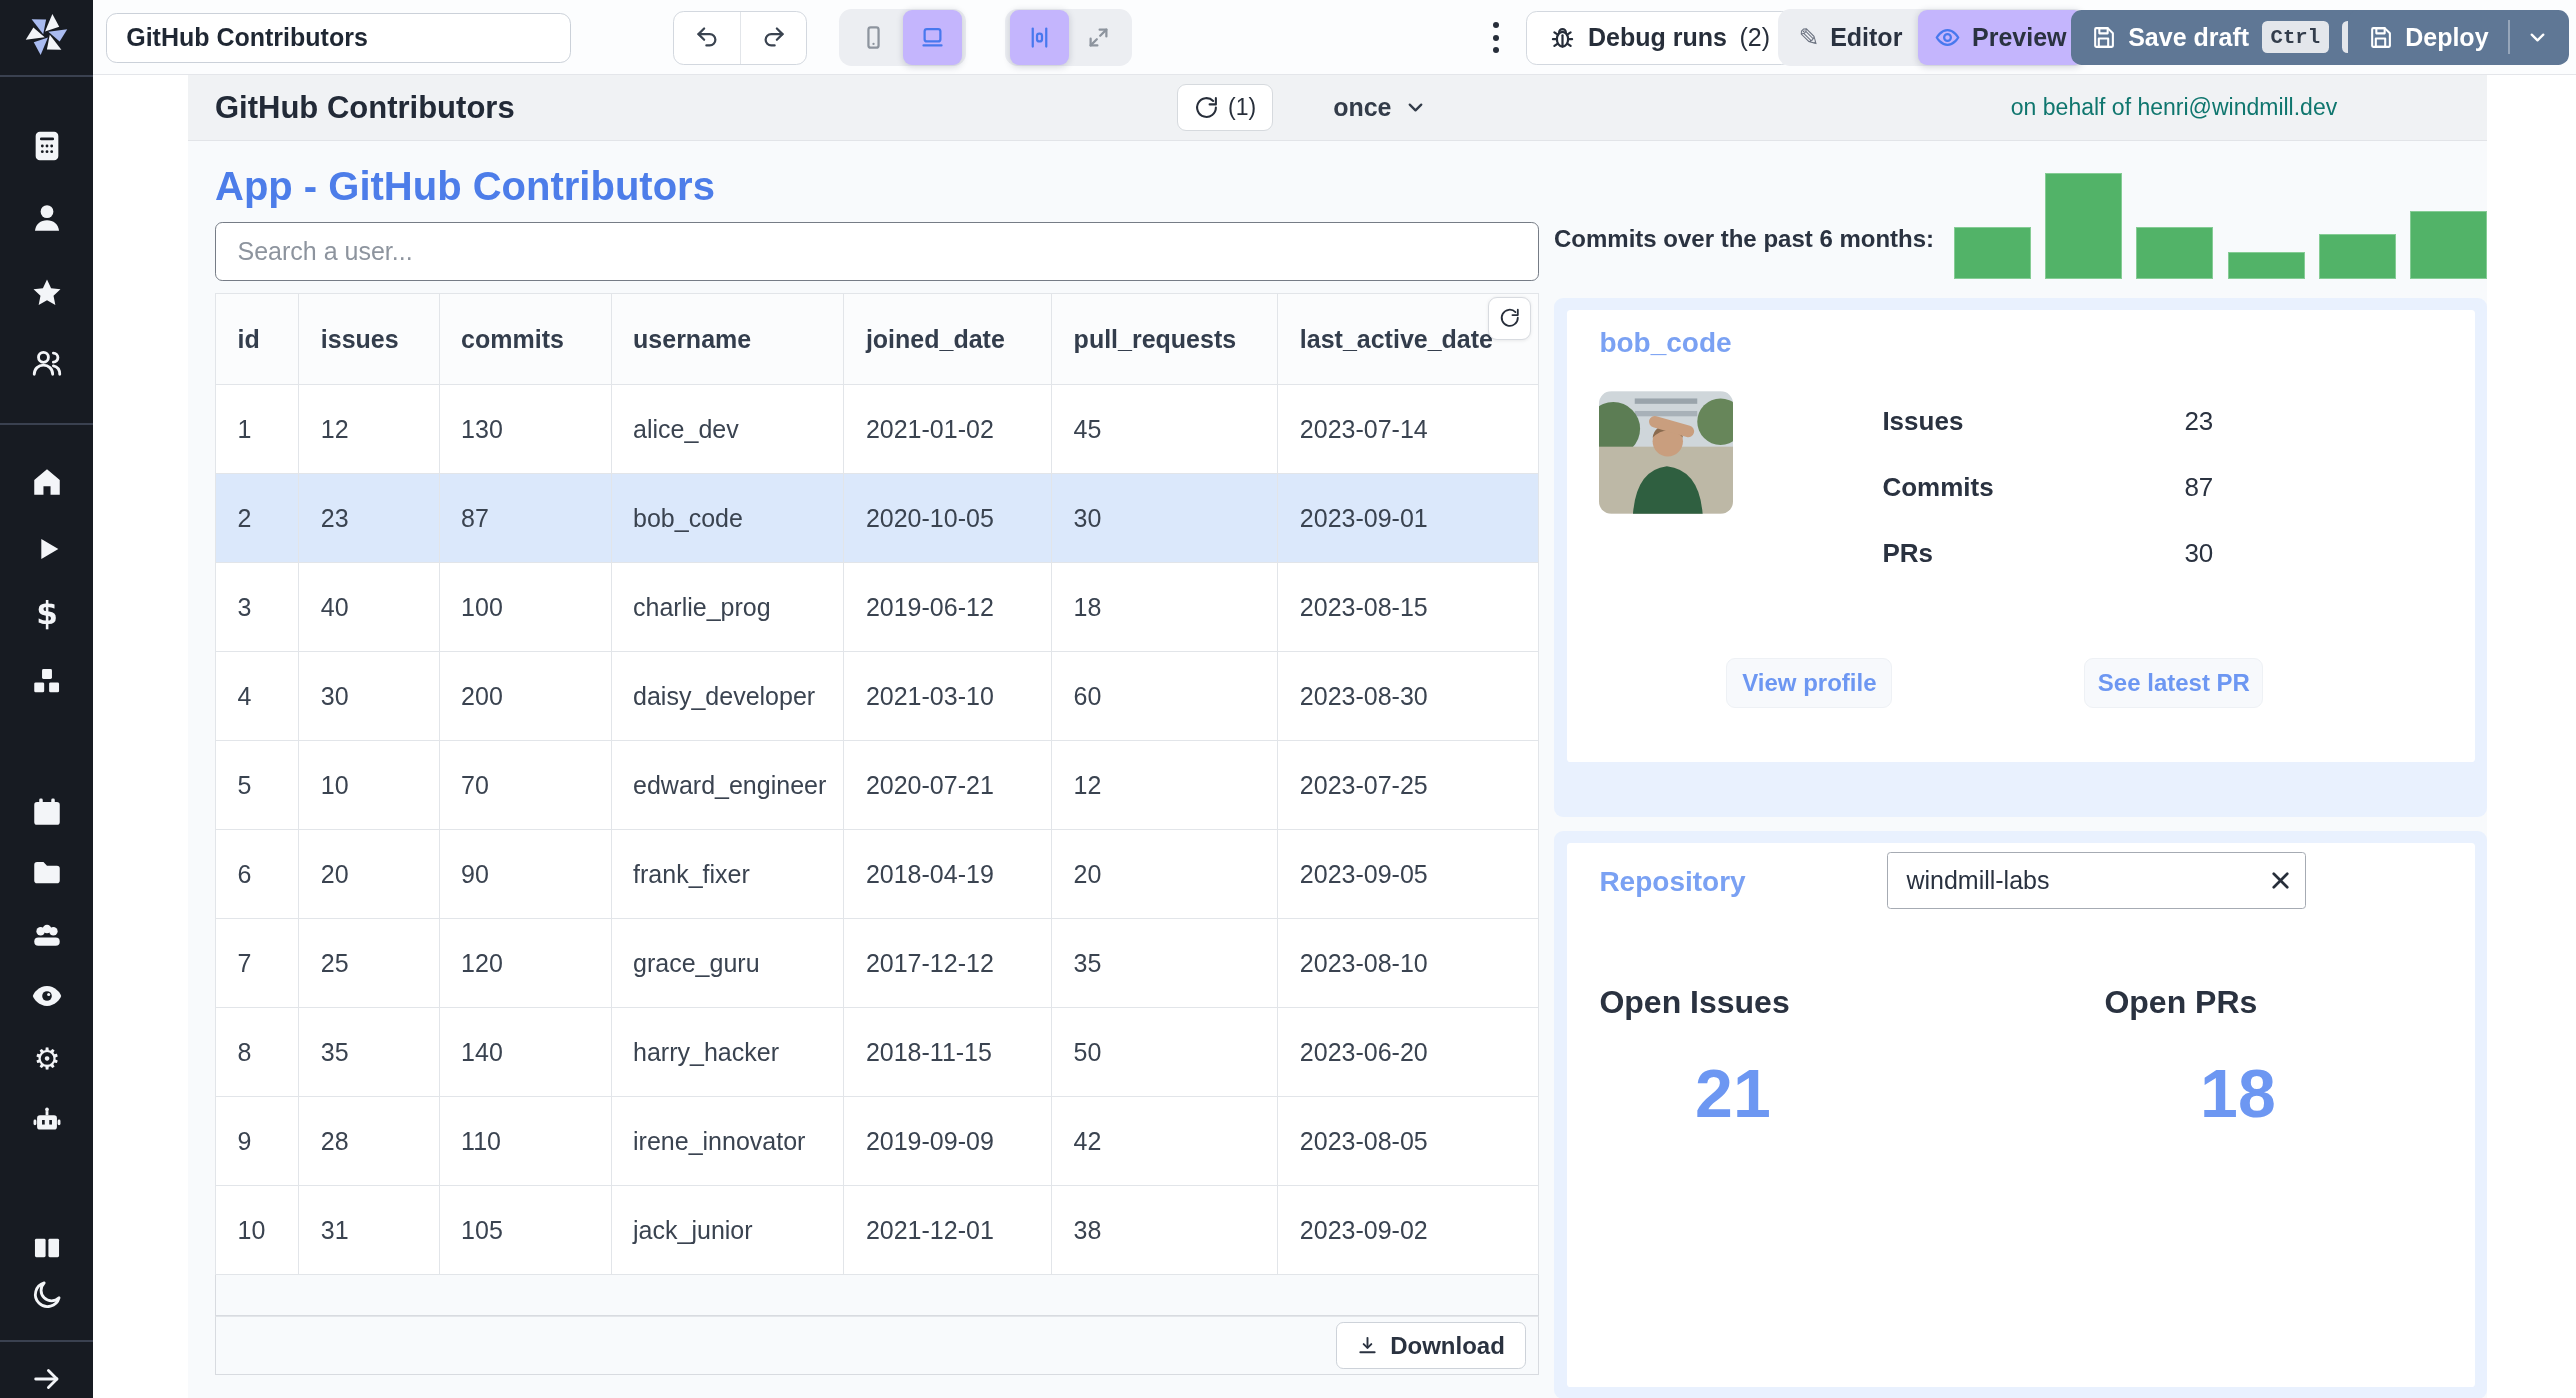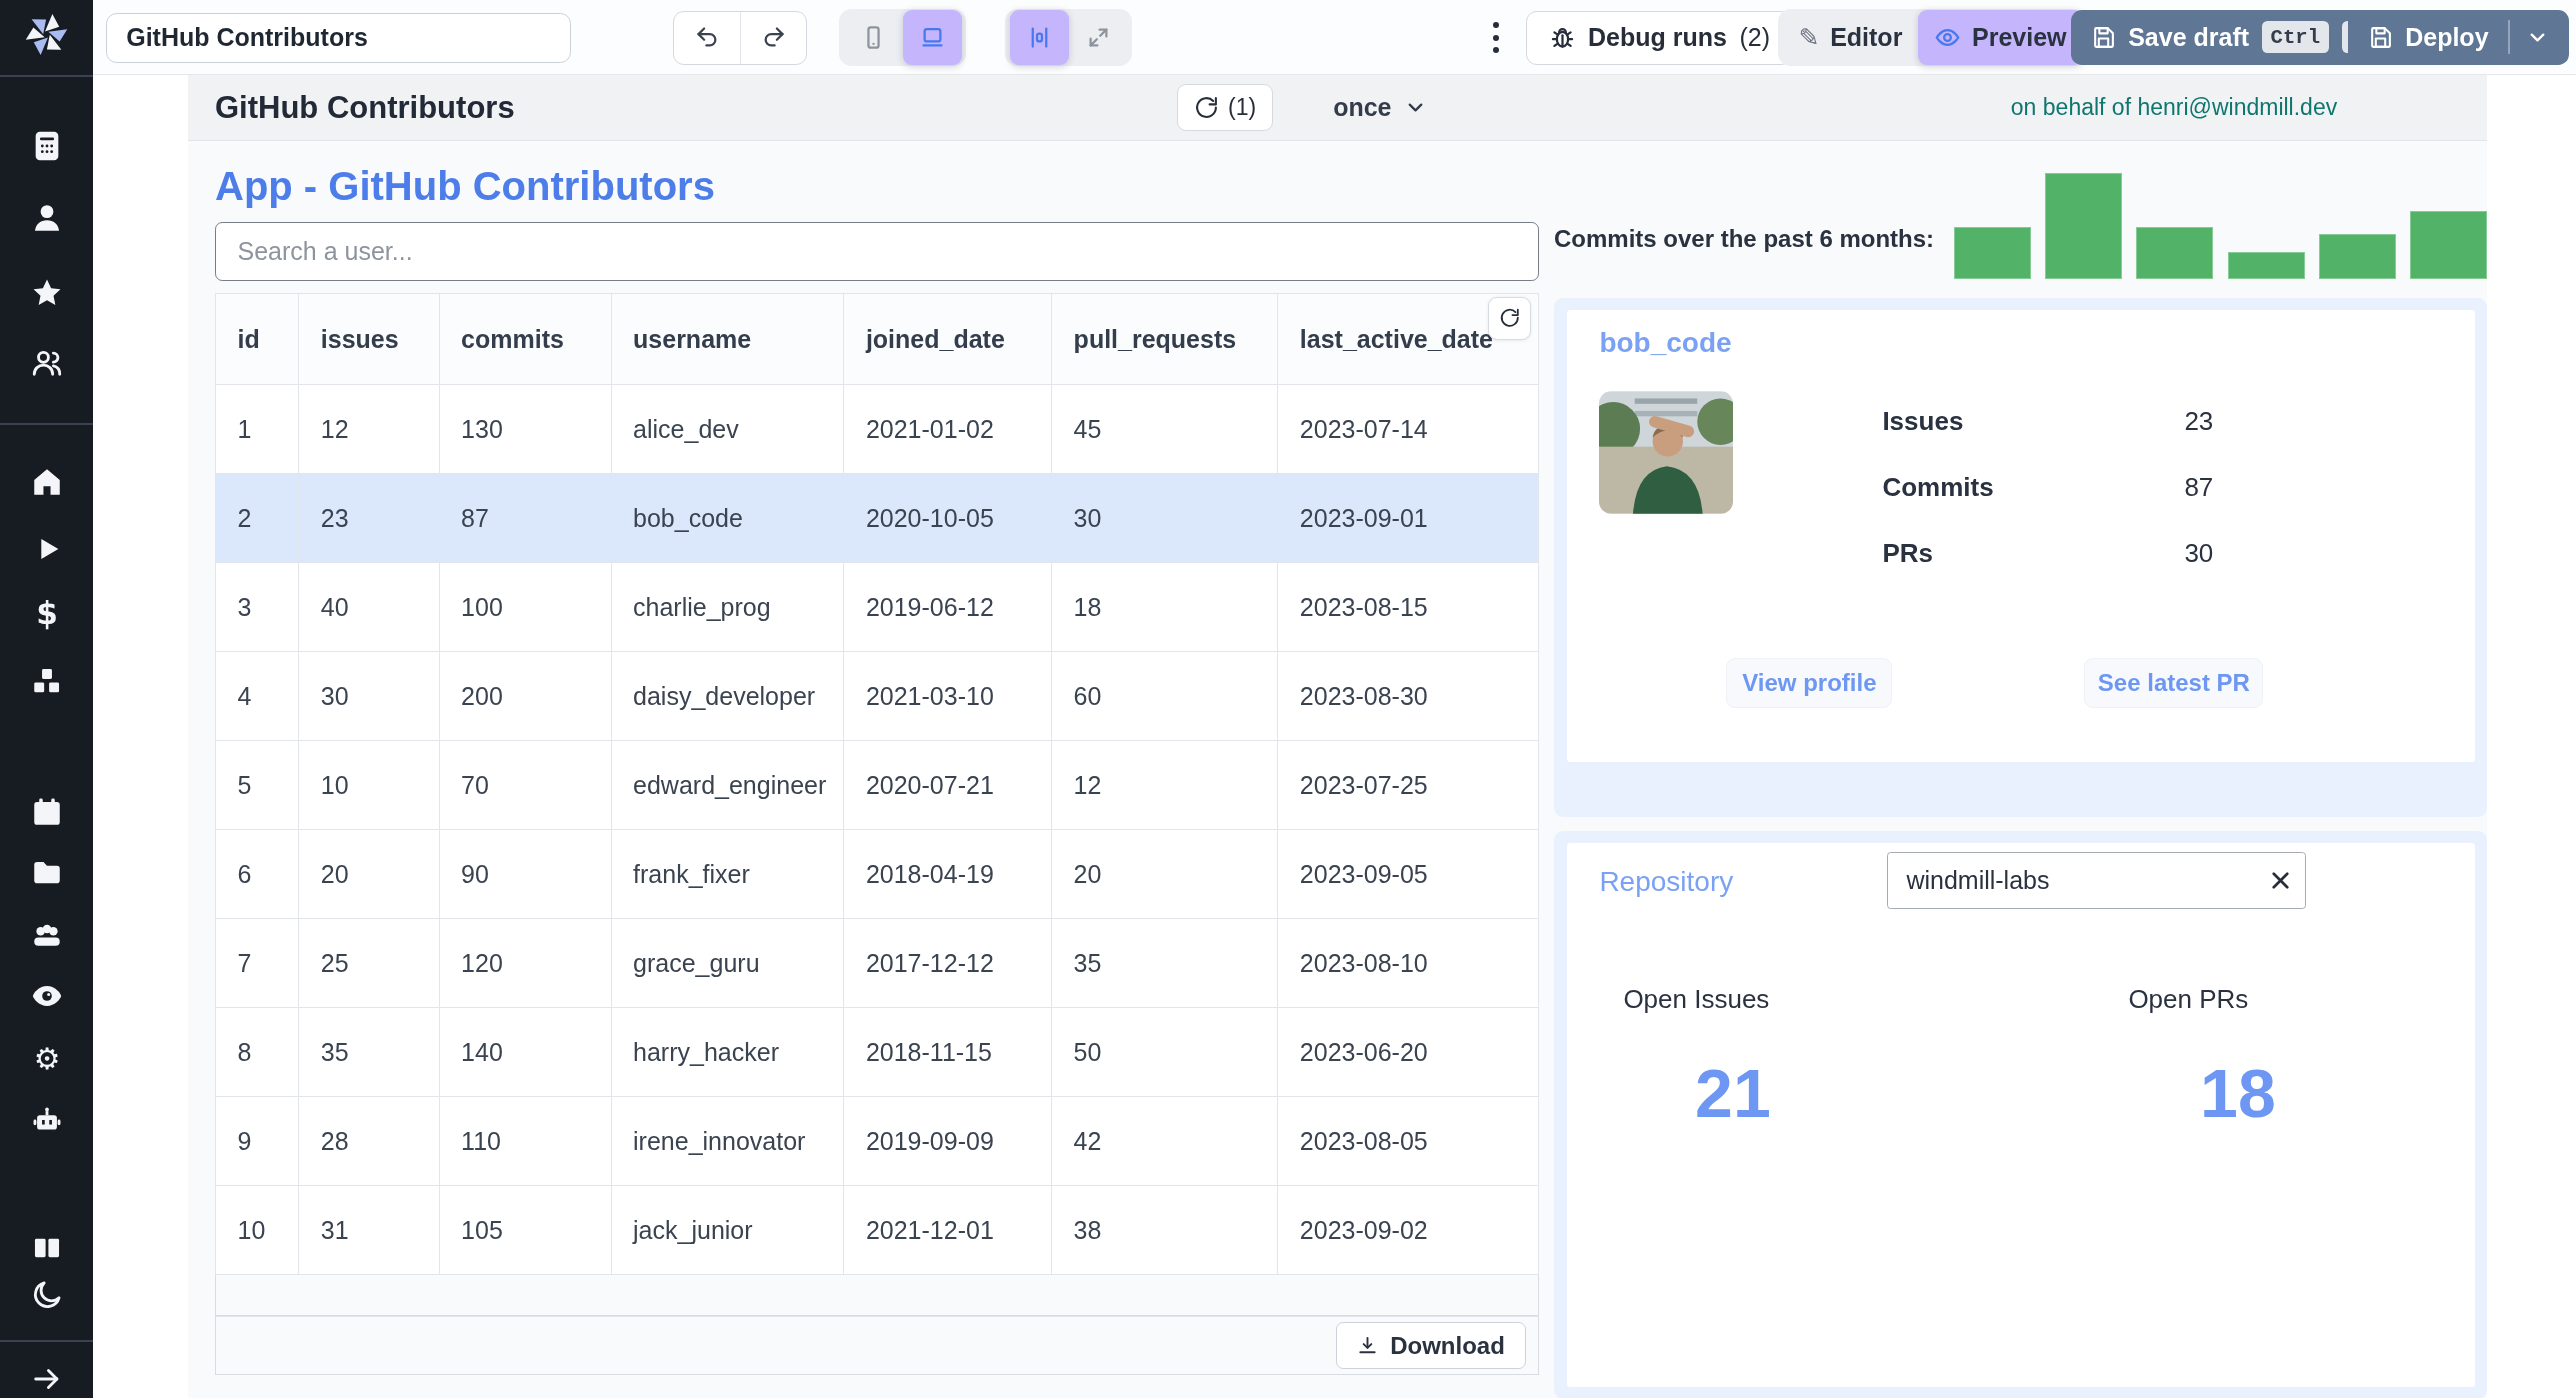--- a/index.html
+++ b/index.html
@@ -82,26 +82,26 @@
   .avatar { position:absolute; left:32px; top:81px; width:134px; height:123px; border-radius:12.5px; overflow:hidden; }
   .stats { position:absolute; left:315px; top:79px; width:501px; }
   .stat-row { height:66px; display:flex; align-items:center; }
   .stat-label { width:302px; font-size:26px; font-weight:700; color:#2a3240; }
   .stat-value { font-size:26px; color:#2a3240; }
   .card-btn { position:absolute; top:348px; height:50px; background:#f7f9fc; border:0.9px solid #eef1f5; border-radius:9px;
     display:flex; align-items:center; justify-content:center; font-size:24px; font-weight:700; color:#6d97f2; cursor:pointer; }
 
   #repoPanel { top:690px; height:568px; }
   #repoCard { height:544px; }
-  .repo-title { position:absolute; left:32px; top:23px; font-size:28px; font-weight:400; color:#7aa1f3; }
+  .repo-title { position:absolute; left:32px; top:23px; font-size:28px; font-weight:700; color:#7aa1f3; }
   .repo-input-wrap { position:absolute; left:320px; top:9px; width:419px; height:57px; }
   .repo-input { width:100%; height:100%; border:1.8px solid #a6abb3; border-radius:3.6px; font-size:25px; color:#2a3240;
     padding:0 54px 0 18px; outline:none; font-family:"Liberation Sans",sans-serif; background:#fff; }
   .clear-x { position:absolute; right:12.5px; top:15px; width:27px; height:27px; cursor:pointer; }
-  .open-label { position:absolute; top:141px; font-size:26px; font-weight:400; color:#2a3240;margin-left:24px; }
+  .open-label { position:absolute; top:141px; font-size:32px; font-weight:700; color:#2a3240; }
   .big-num { position:absolute; top:211px; width:179px; text-align:center; font-size:68px; font-weight:700; color:#6d97f2; }
 </style>
 </head>
 <body>
 
 <div class="sidebar">
   <div class="logo">
     <svg viewBox="0 0 48 48">
         <g transform="translate(24,24)">
       <path d="M-1.5 -3 L6 -21 L13 -8 Z" fill="#f2f4f8"></path>

